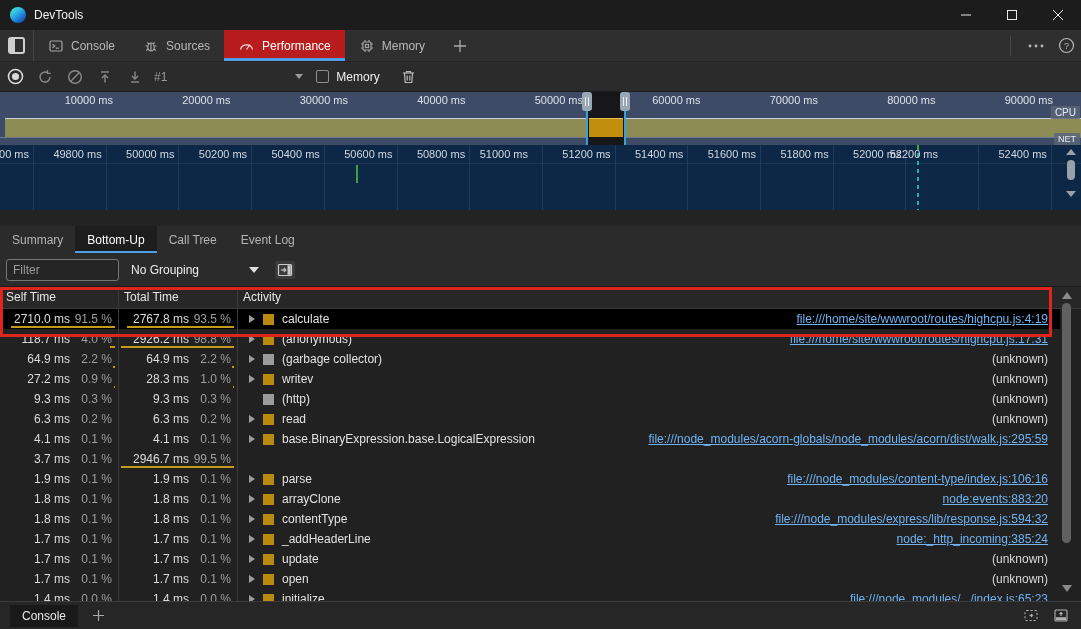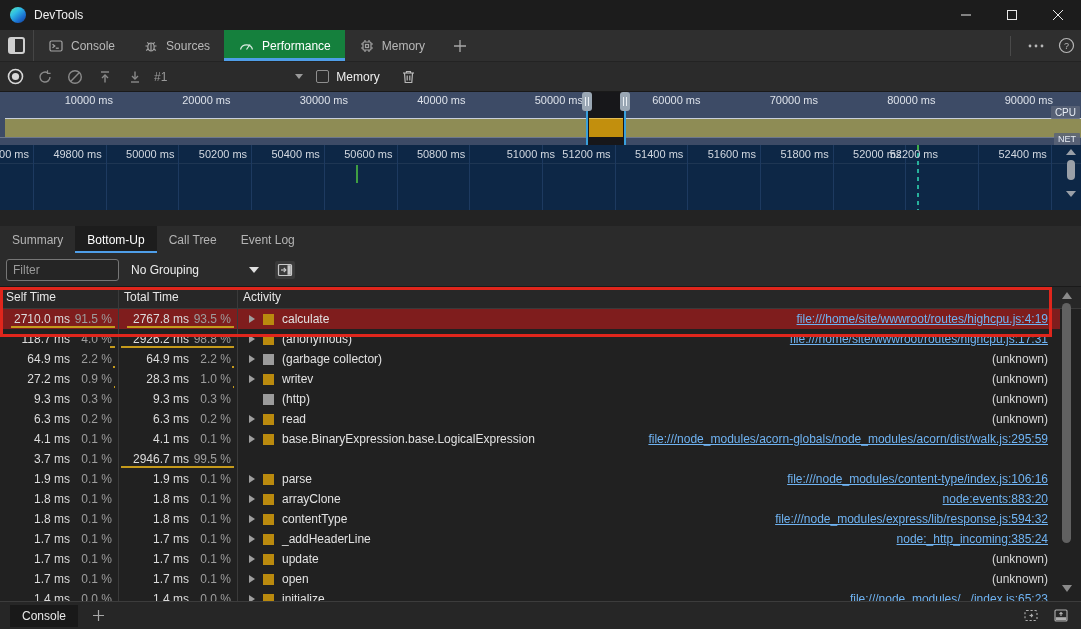--- a/index.html
+++ b/index.html
@@ -18,21 +18,21 @@
   .win-controls{ margin-left:auto; display:flex; height:30px; }
   .win-btn{ width:46px; height:30px; display:flex; align-items:center; justify-content:center; color:#e8e8e8; }
 
   
   #tabbar{ position:absolute; left:0; top:30px; width:1081px; height:32px; background:#2f2f2f; display:flex; align-items:stretch; border-bottom:1px solid #232323;}
   .dock-btn{ width:34px; display:flex; align-items:center; justify-content:center; border-right:1px solid #454545; }
   .dock-glyph{ width:17px; height:17px; border:2px solid #d0d0d0; border-radius:3px; position:relative; }
   .dock-glyph::before{ content:""; position:absolute; left:0; top:0; bottom:0; width:5px; background:#d0d0d0; }
   .dtab{ display:flex; align-items:center; gap:7px; padding:0 14px; color:#b8b8b8; position:relative; }
   .dtab .ticon{ opacity:.85; }
-  .dtab.active{ background:#15803d; color:#ffffff; }
+  .dtab.active{ background:#b91c1c; color:#ffffff; }
   .dtab.active::after{ content:""; position:absolute; left:0; right:0; bottom:0; height:3px; background:#4f9ee8; }
   .dtab-plus{ display:flex; align-items:center; padding:0 14px; color:#a8a8a8; }
   .tabbar-right{ margin-left:auto; display:flex; align-items:center; }
   .tabbar-divider{ width:1px; height:20px; background:#4a4a4a; margin-right:10px; }
   .tb-icon-btn{ width:30px; height:30px; display:flex; align-items:center; justify-content:center; color:#b8b8b8; }
 
   
   #toolbar{ position:absolute; left:0; top:62px; width:1081px; height:30px; background:#2b2b2b; display:flex; align-items:center; border-bottom:1px solid #1a1a1a; }
   .tool-btn{ width:30px; height:28px; display:flex; align-items:center; justify-content:center; }
   #session-label{ color:#9a9a9a; margin-left:4px; }
@@ -82,21 +82,21 @@
   .expand-chip{ margin-left:16px; width:20px; height:18px; background:#3a3a3a; border-radius:2px; display:flex; align-items:center; justify-content:center; }
 
   
   #table{ position:absolute; left:0; top:287px; width:1081px; height:314px; background:#212121; overflow:hidden; }
   #thead{ position:absolute; left:0; top:0; width:1081px; height:22px; background:#272727; border-bottom:1px solid #3a3a3a; display:flex; }
   .th{ padding:3px 0 0 6px; color:#e6e6e6; }
   .th1{ width:118px; } .th2{ width:119px; } .th3{ flex:1; }
   .col-div{ position:absolute; top:0; width:1px; height:314px; background:#3a3a3a; z-index:4; }
   #rows{ position:absolute; left:0; top:22px; width:1060px; }
   .trow{ height:20px; display:flex; align-items:center; position:relative; }
-  .trow.selected{ background:#7f1d1d; }
+  .trow.selected{ background:#000000; }
   .cell-self,.cell-total{ width:118px; height:20px; position:relative; display:flex; align-items:center; justify-content:flex-end; }
   .cell-total{ width:119px; }
   .ms{ color:#dcdcdc; }
   .pct{ width:42px; margin-right:6px; text-align:right; color:#9e9e9e; }
   .pbar{ position:absolute; bottom:1px; right:3px; height:2px; background:#c59a1b; }
   .cell-activity{ flex:1; height:20px; display:flex; align-items:center; padding-left:12px; overflow:hidden; }
   .exp{ width:0; height:0; border-top:4px solid transparent; border-bottom:4px solid transparent; border-left:6px solid #9e9e9e; margin-right:8px; flex:none; }
   .exp.hidden{ visibility:hidden; }
   .swatch{ width:11px; height:11px; margin-right:8px; flex:none; }
   .swatch.gold{ background:#ba8a0e; }
@@ -301,21 +301,21 @@
     <span class="fl-tick" style="left: 74.4px;">50000 ms</span>
     <div class="fl-grid" style="left: 251.1px;"></div>
     <span class="fl-tick" style="left: 147.1px;">50200 ms</span>
     <div class="fl-grid" style="left: 323.8px;"></div>
     <span class="fl-tick" style="left: 219.8px;">50400 ms</span>
     <div class="fl-grid" style="left: 396.5px;"></div>
     <span class="fl-tick" style="left: 292.5px;">50600 ms</span>
     <div class="fl-grid" style="left: 469.2px;"></div>
     <span class="fl-tick" style="left: 365.2px;">50800 ms</span>
     <div class="fl-grid" style="left: 541.9px;"></div>
-    <span class="fl-tick" style="left: 455px; padding-left: 16px;">51000 ms</span>
+    <span class="fl-tick" style="left: 428px; padding-left: 16px;">51000 ms</span>
     <div class="fl-grid" style="left: 614.6px;"></div>
     <span class="fl-tick" style="left: 510.6px;">51200 ms</span>
     <div class="fl-grid" style="left: 687.3px;"></div>
     <span class="fl-tick" style="left: 583.3px;">51400 ms</span>
     <div class="fl-grid" style="left: 760px;"></div>
     <span class="fl-tick" style="left: 656px;">51600 ms</span>
     <div class="fl-grid" style="left: 832.7px;"></div>
     <span class="fl-tick" style="left: 728.7px;">51800 ms</span>
     <div class="fl-grid" style="left: 905.4px;"></div>
     <span class="fl-tick" style="left: 801.4px;">52000 ms</span>

